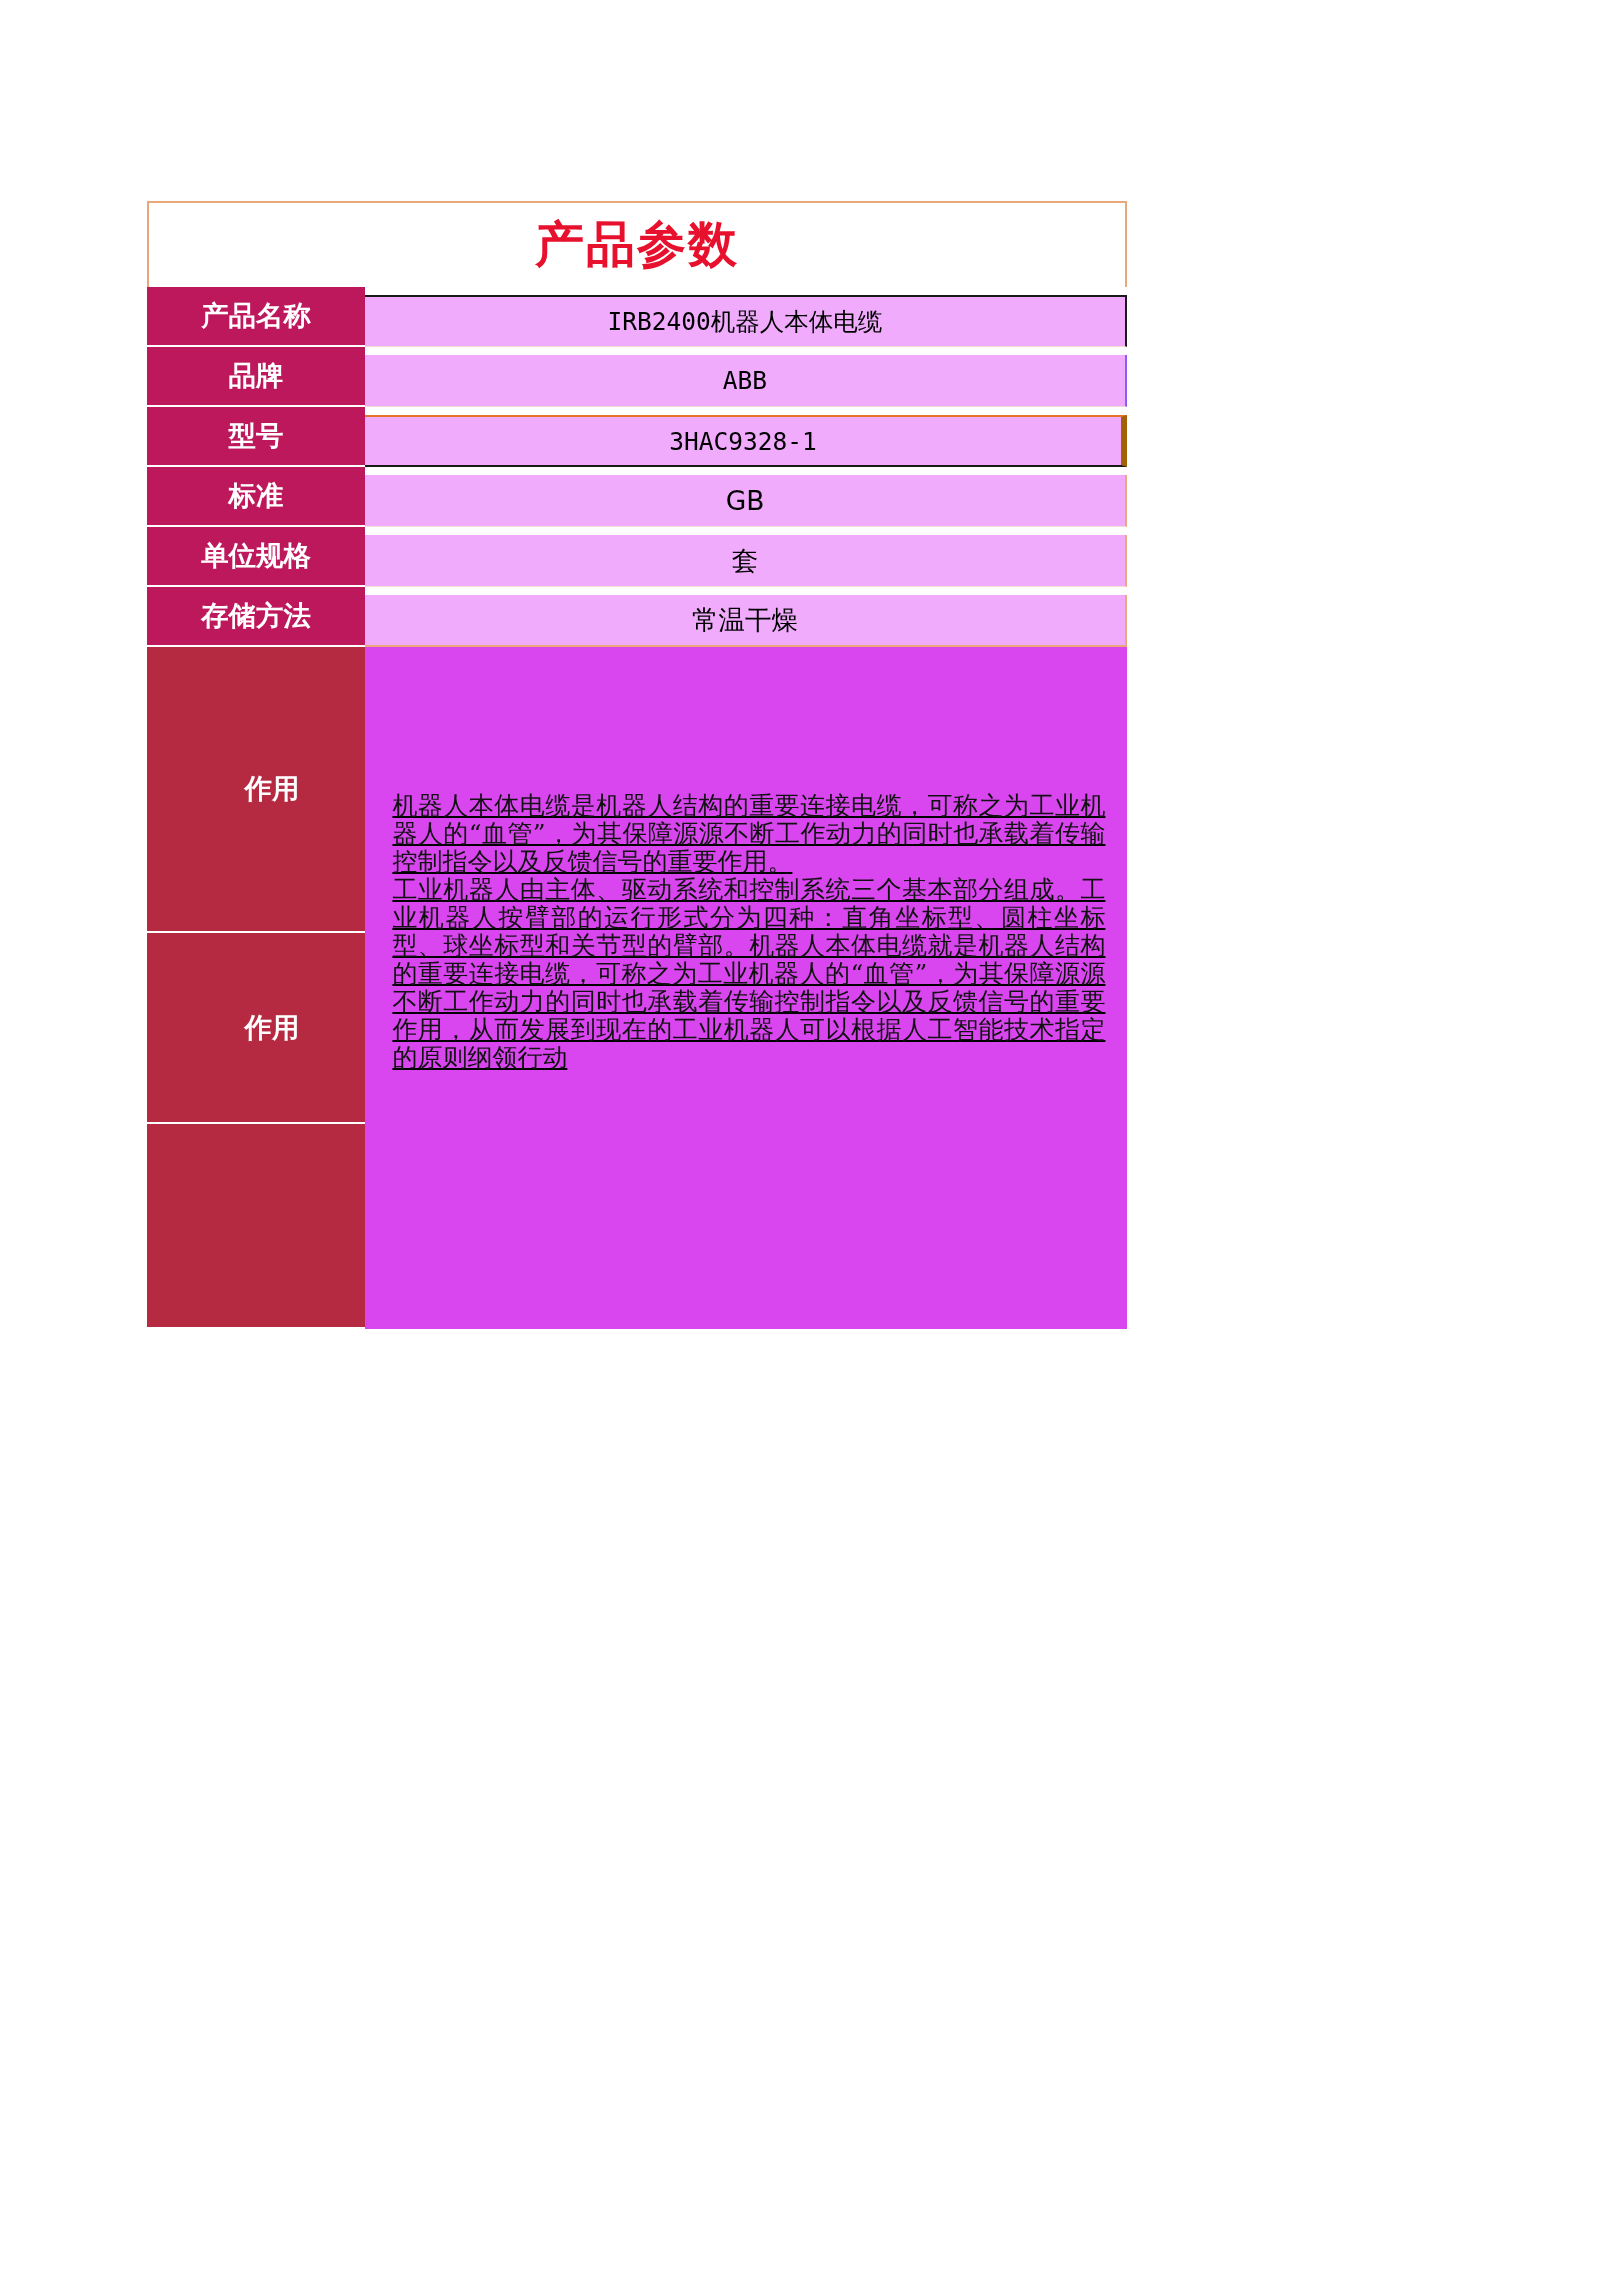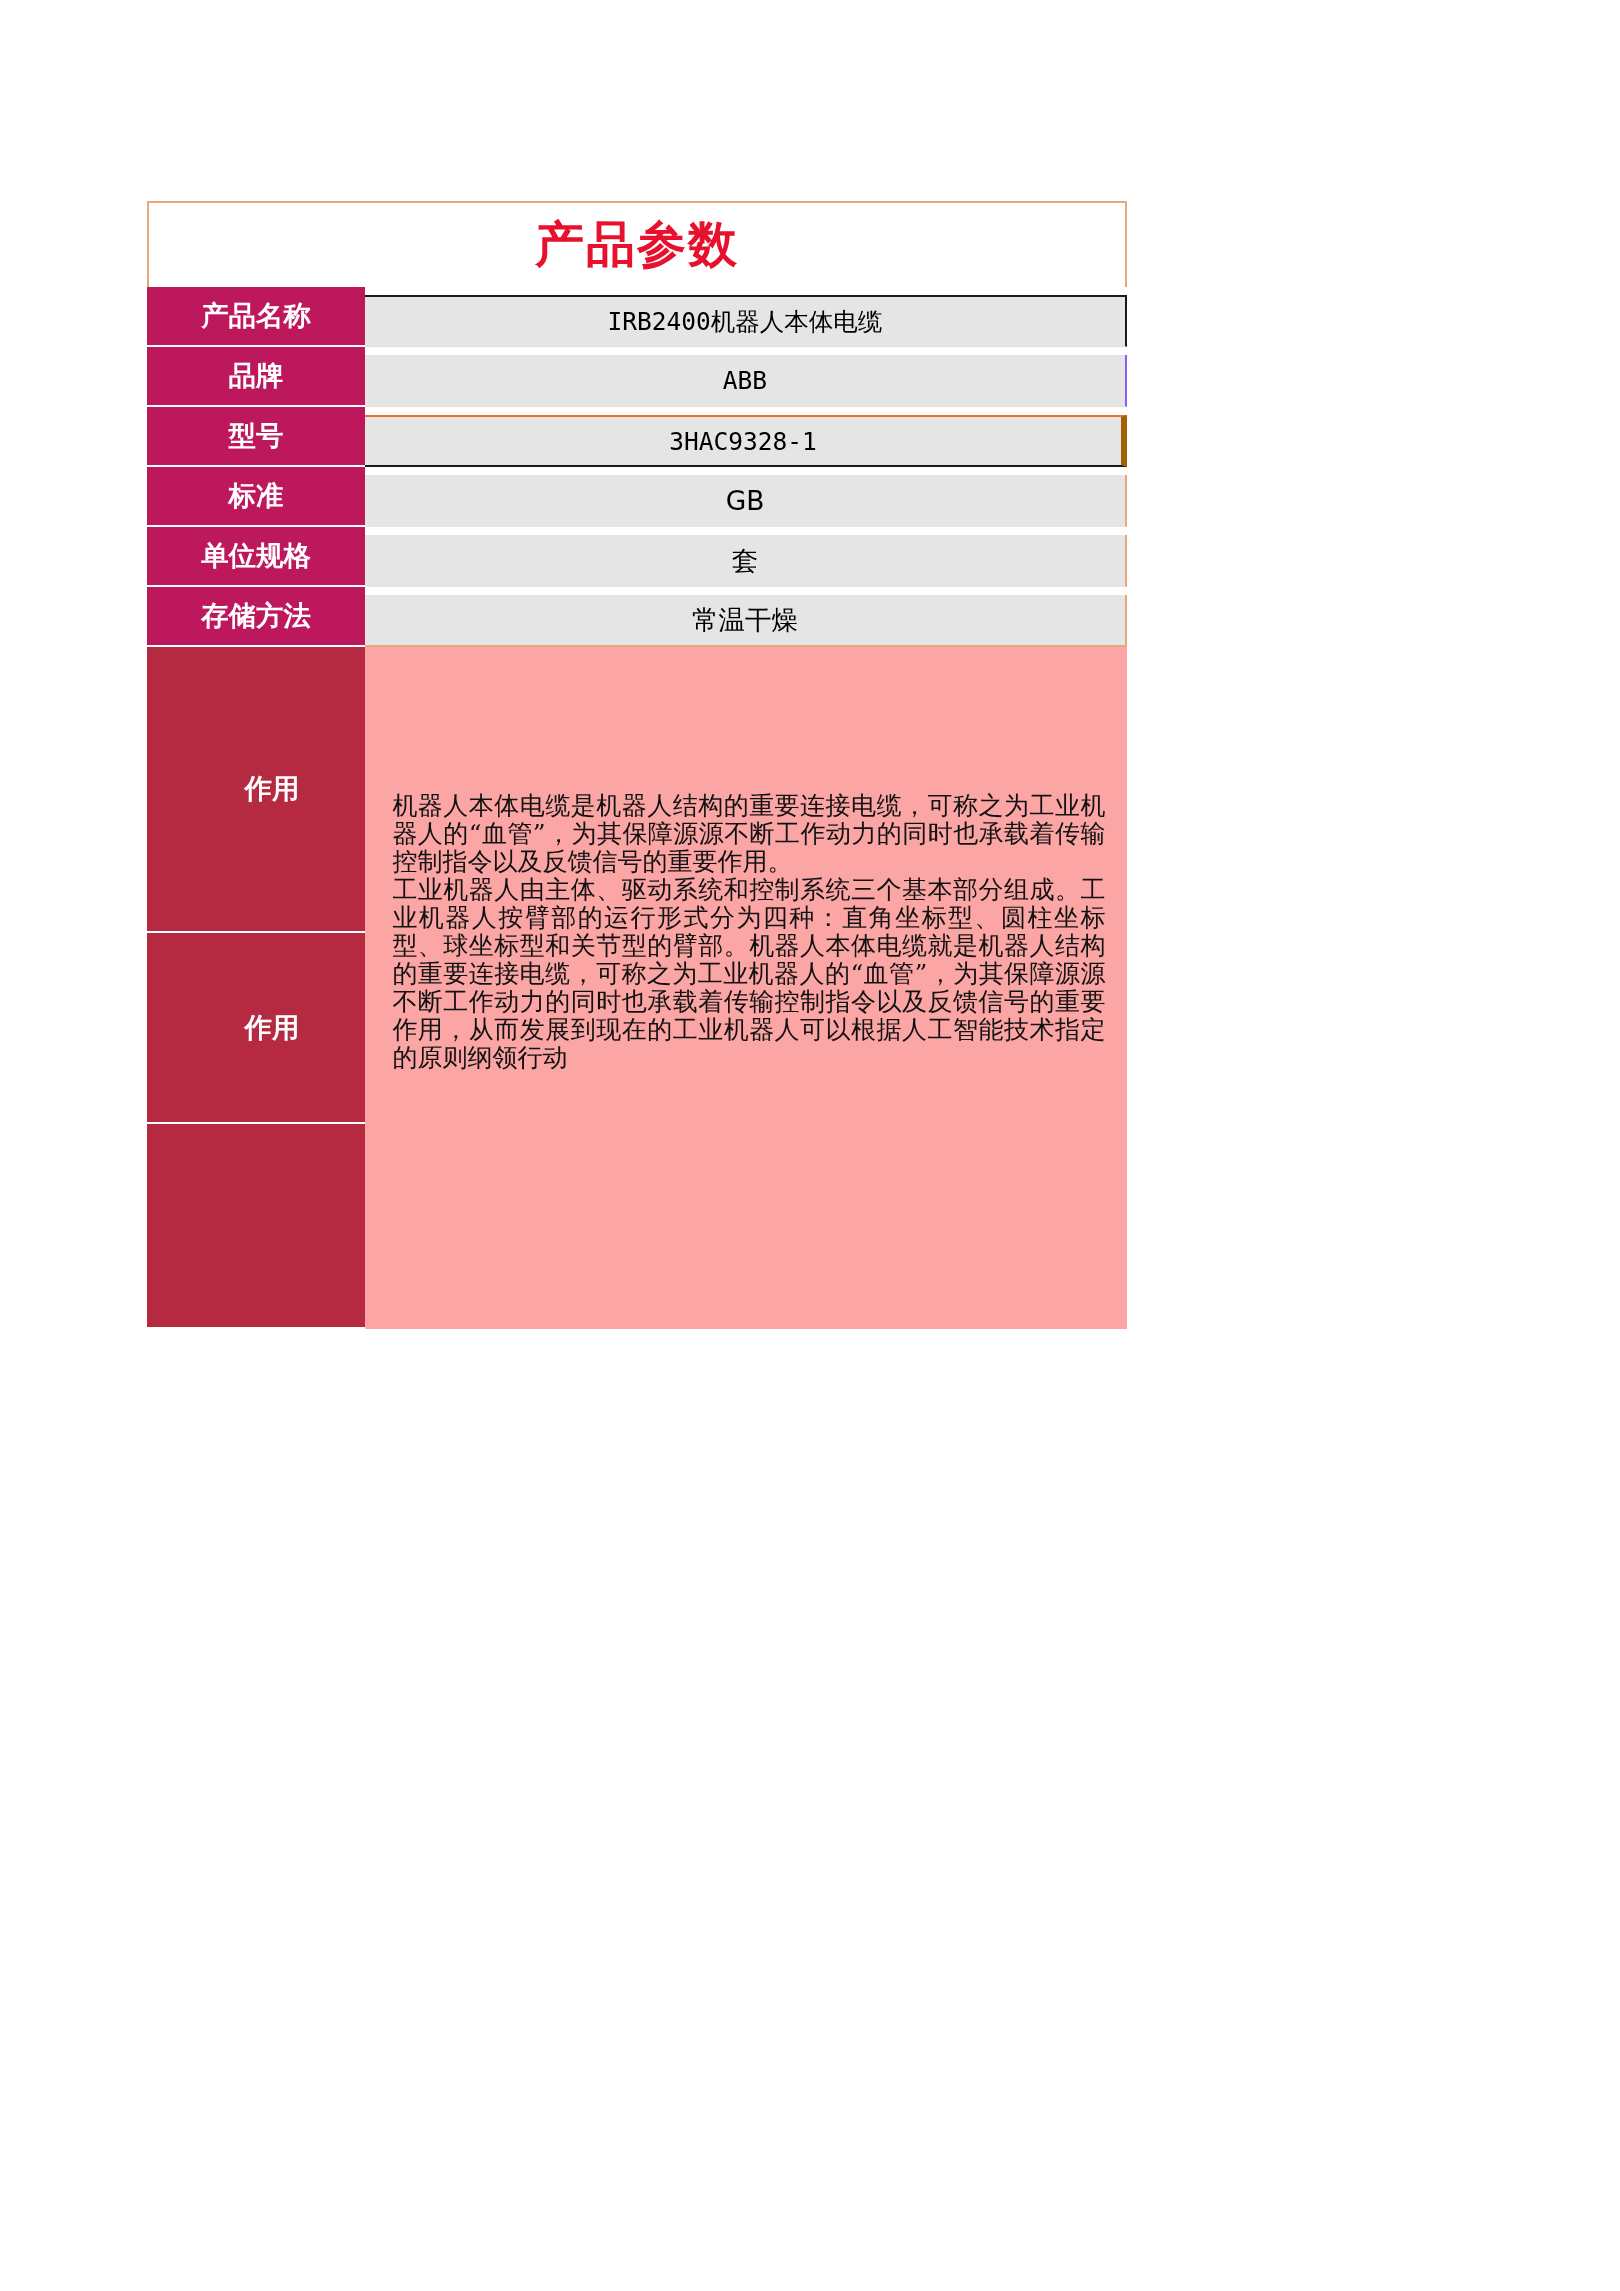--- a/index.html
+++ b/index.html
@@ -56,21 +56,21 @@
     font-family: "DejaVu Sans", sans-serif;
     display: flex;
     align-items: center;
     justify-content: center;
     border-bottom: 2px solid #ffffff;
     box-sizing: border-box;
     flex: 0 0 218px;
   }
   .param-value {
     flex: 1;
-    background: #e5e5e5;
+    background: #f0abfc;
     display: flex;
     align-items: center;
     justify-content: center;
     font-size: 26.5px;
     color: #000000;
     box-sizing: border-box;
     border-bottom: 1px solid #f3d9d3;
     margin-top: 8px;
   }
   .v-mono {
@@ -131,23 +131,24 @@
     border-bottom: 2px solid #ffffff;
     box-sizing: border-box;
     padding-left: 32px;
   }
   .func-label.a { height: 286px; }
   .func-label.b { height: 191px; }
   .func-label.c { height: 205px; }
 
   .func-body {
     flex: 1;
-    background: #fca5a5;
+    background: #d946ef;
     padding: 145px 21.6px 0 27.4px;
     box-sizing: border-box;
+    text-decoration: underline;
   }
   .func-text {
     font-family: "DejaVu Serif", serif;
     font-size: 25px;
     line-height: 1.12;
     color: #111111;
     text-align: justify;
     white-space: pre-wrap;
   }
   .func-text.p2 {

